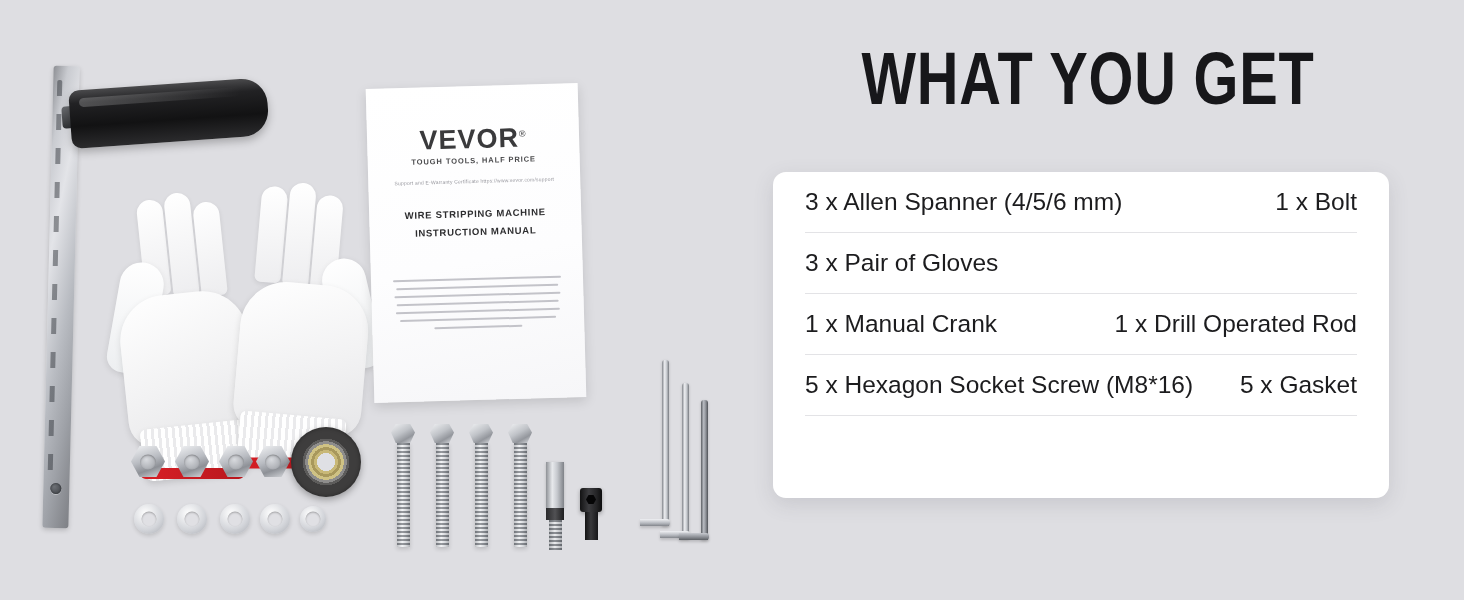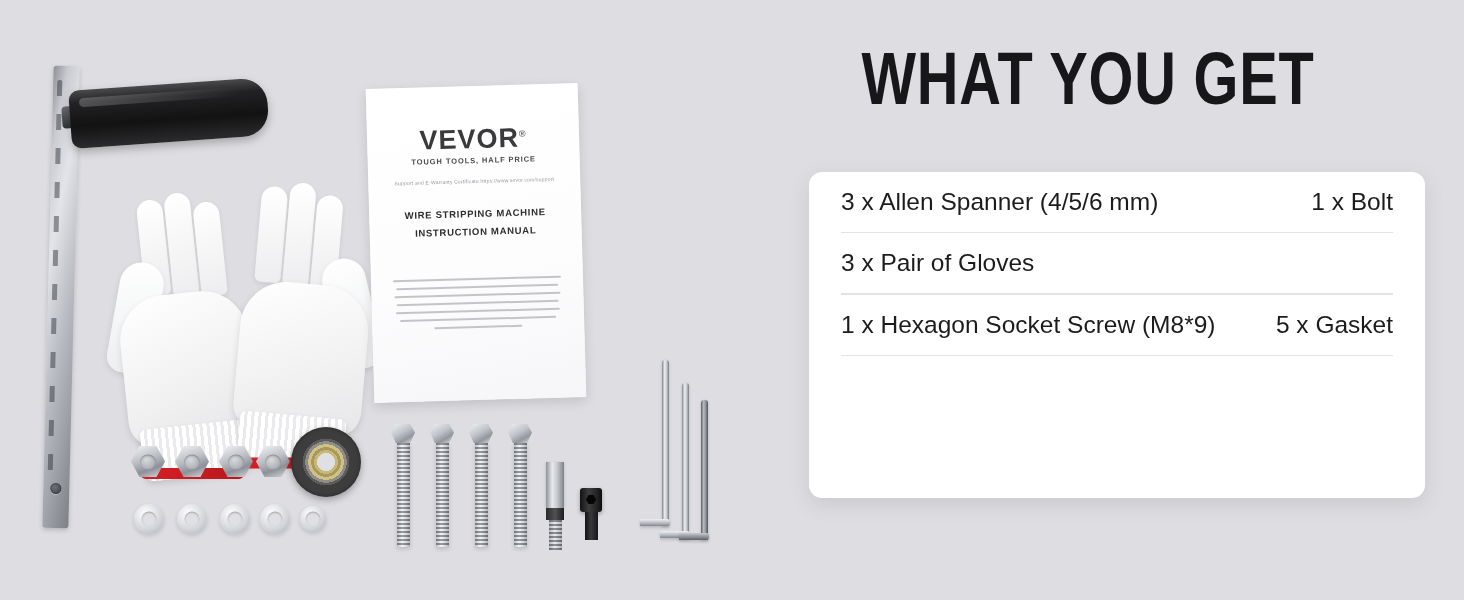--- a/index.html
+++ b/index.html
@@ -224,21 +224,20 @@
     transform:scaleX(.78);
     transform-origin:center;
     white-space:nowrap;
   }
   .card{
     position:absolute;left:13px;top:172px;width:616px;height:326px;
     background:#ffffff;border-radius:13px;
     box-shadow:0 6px 20px rgba(90,90,100,.16);
     box-sizing:border-box;
     padding:0 32px;
-    margin-left:36px;
   }
   .row{
     display:flex;align-items:center;justify-content:space-between;
     height:60px;
     font-size:24.5px;color:#1c1c1e;
     white-space:nowrap;
   }
   .row .left-item{padding-right:14px;}
   .divider{height:1px;background:#e3e3e6;}
 </style>
@@ -369,24 +368,28 @@
         <span class="left-item">3 x Allen Spanner (4/5/6 mm)</span>
         <span>1 x Bolt</span>
       </div>
       <div class="divider"></div>
 
       <div class="row">
         <span>3 x Pair of Gloves</span>
       </div>
       <div class="divider"></div>
 
+      <div class="row">
+        <span class="left-item">1 x Manual Crank</span>
+        <span>1 x Drill Operated Rod</span>
+      </div>
       <div class="divider"></div>
 
       <div class="row">
-        <span class="left-item">1 x Hexagon Socket Screw (M8*9)</span>
+        <span class="left-item">5 x Hexagon Socket Screw (M8*16)</span>
         <span>5 x Gasket</span>
       </div>
       <div class="divider"></div>
 
     </div>
   </div>
 
 </div>
 
 </body></html>

